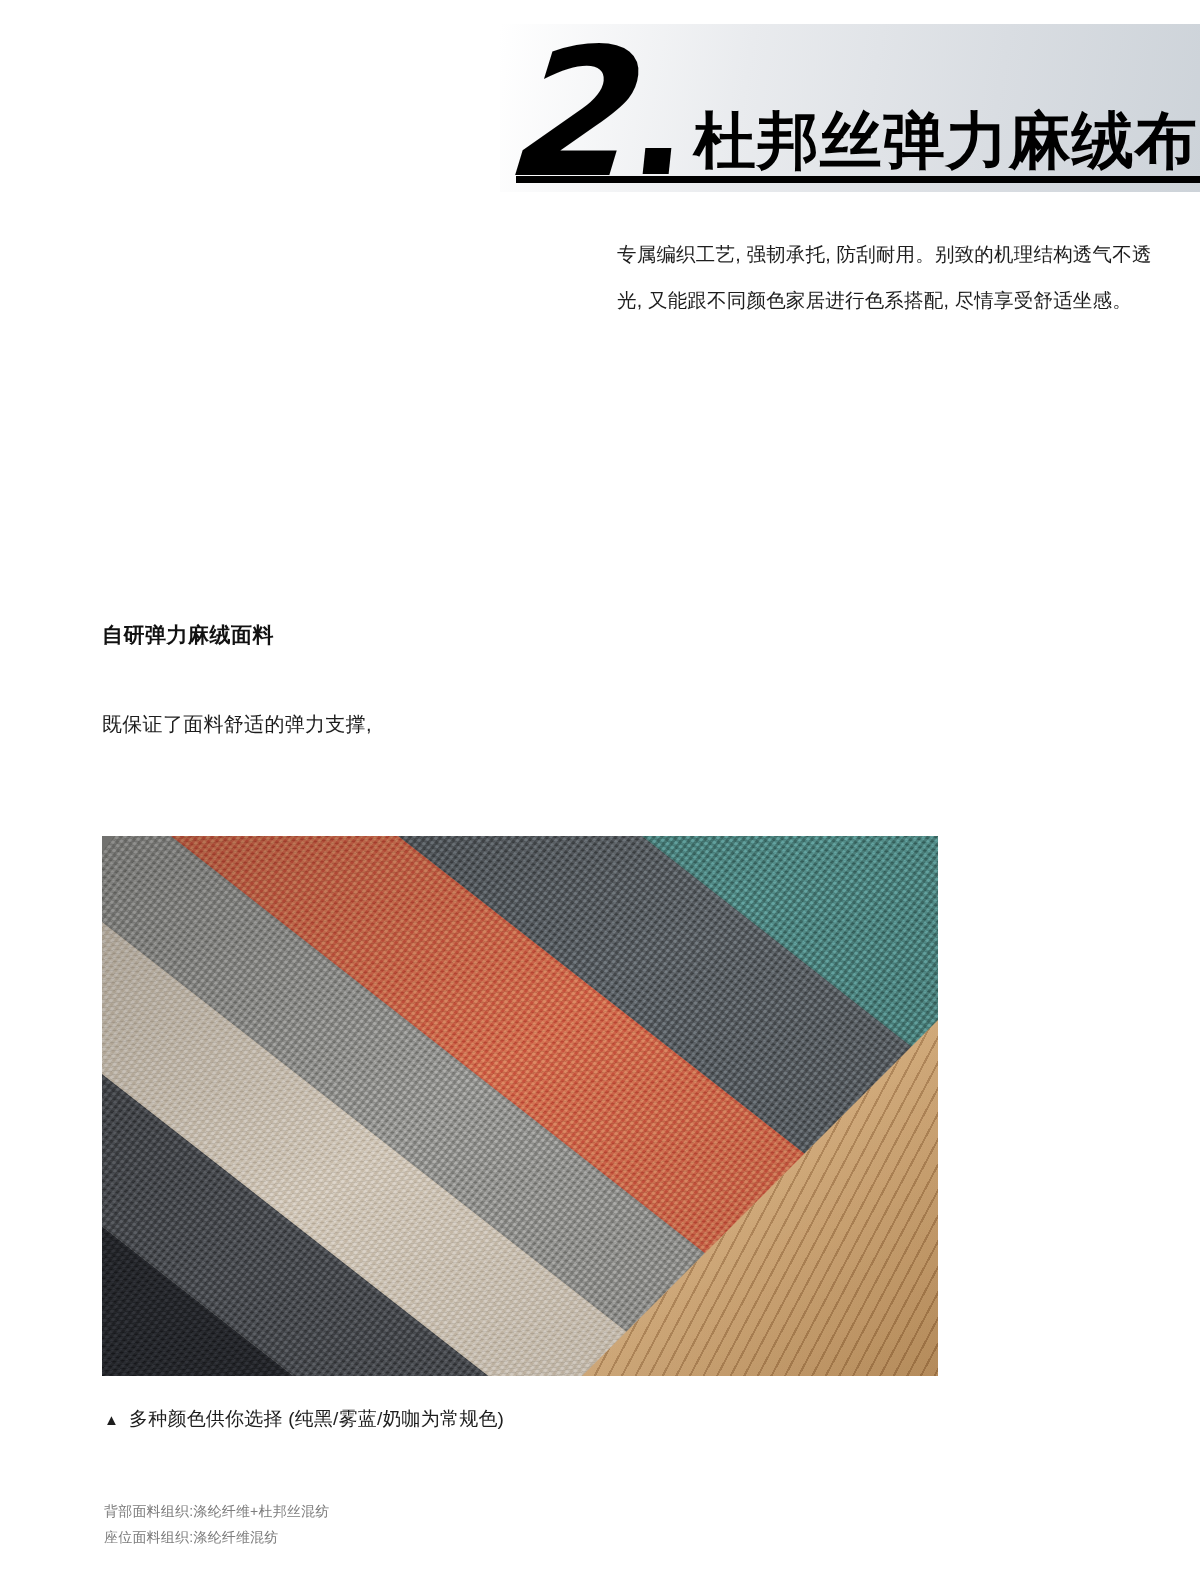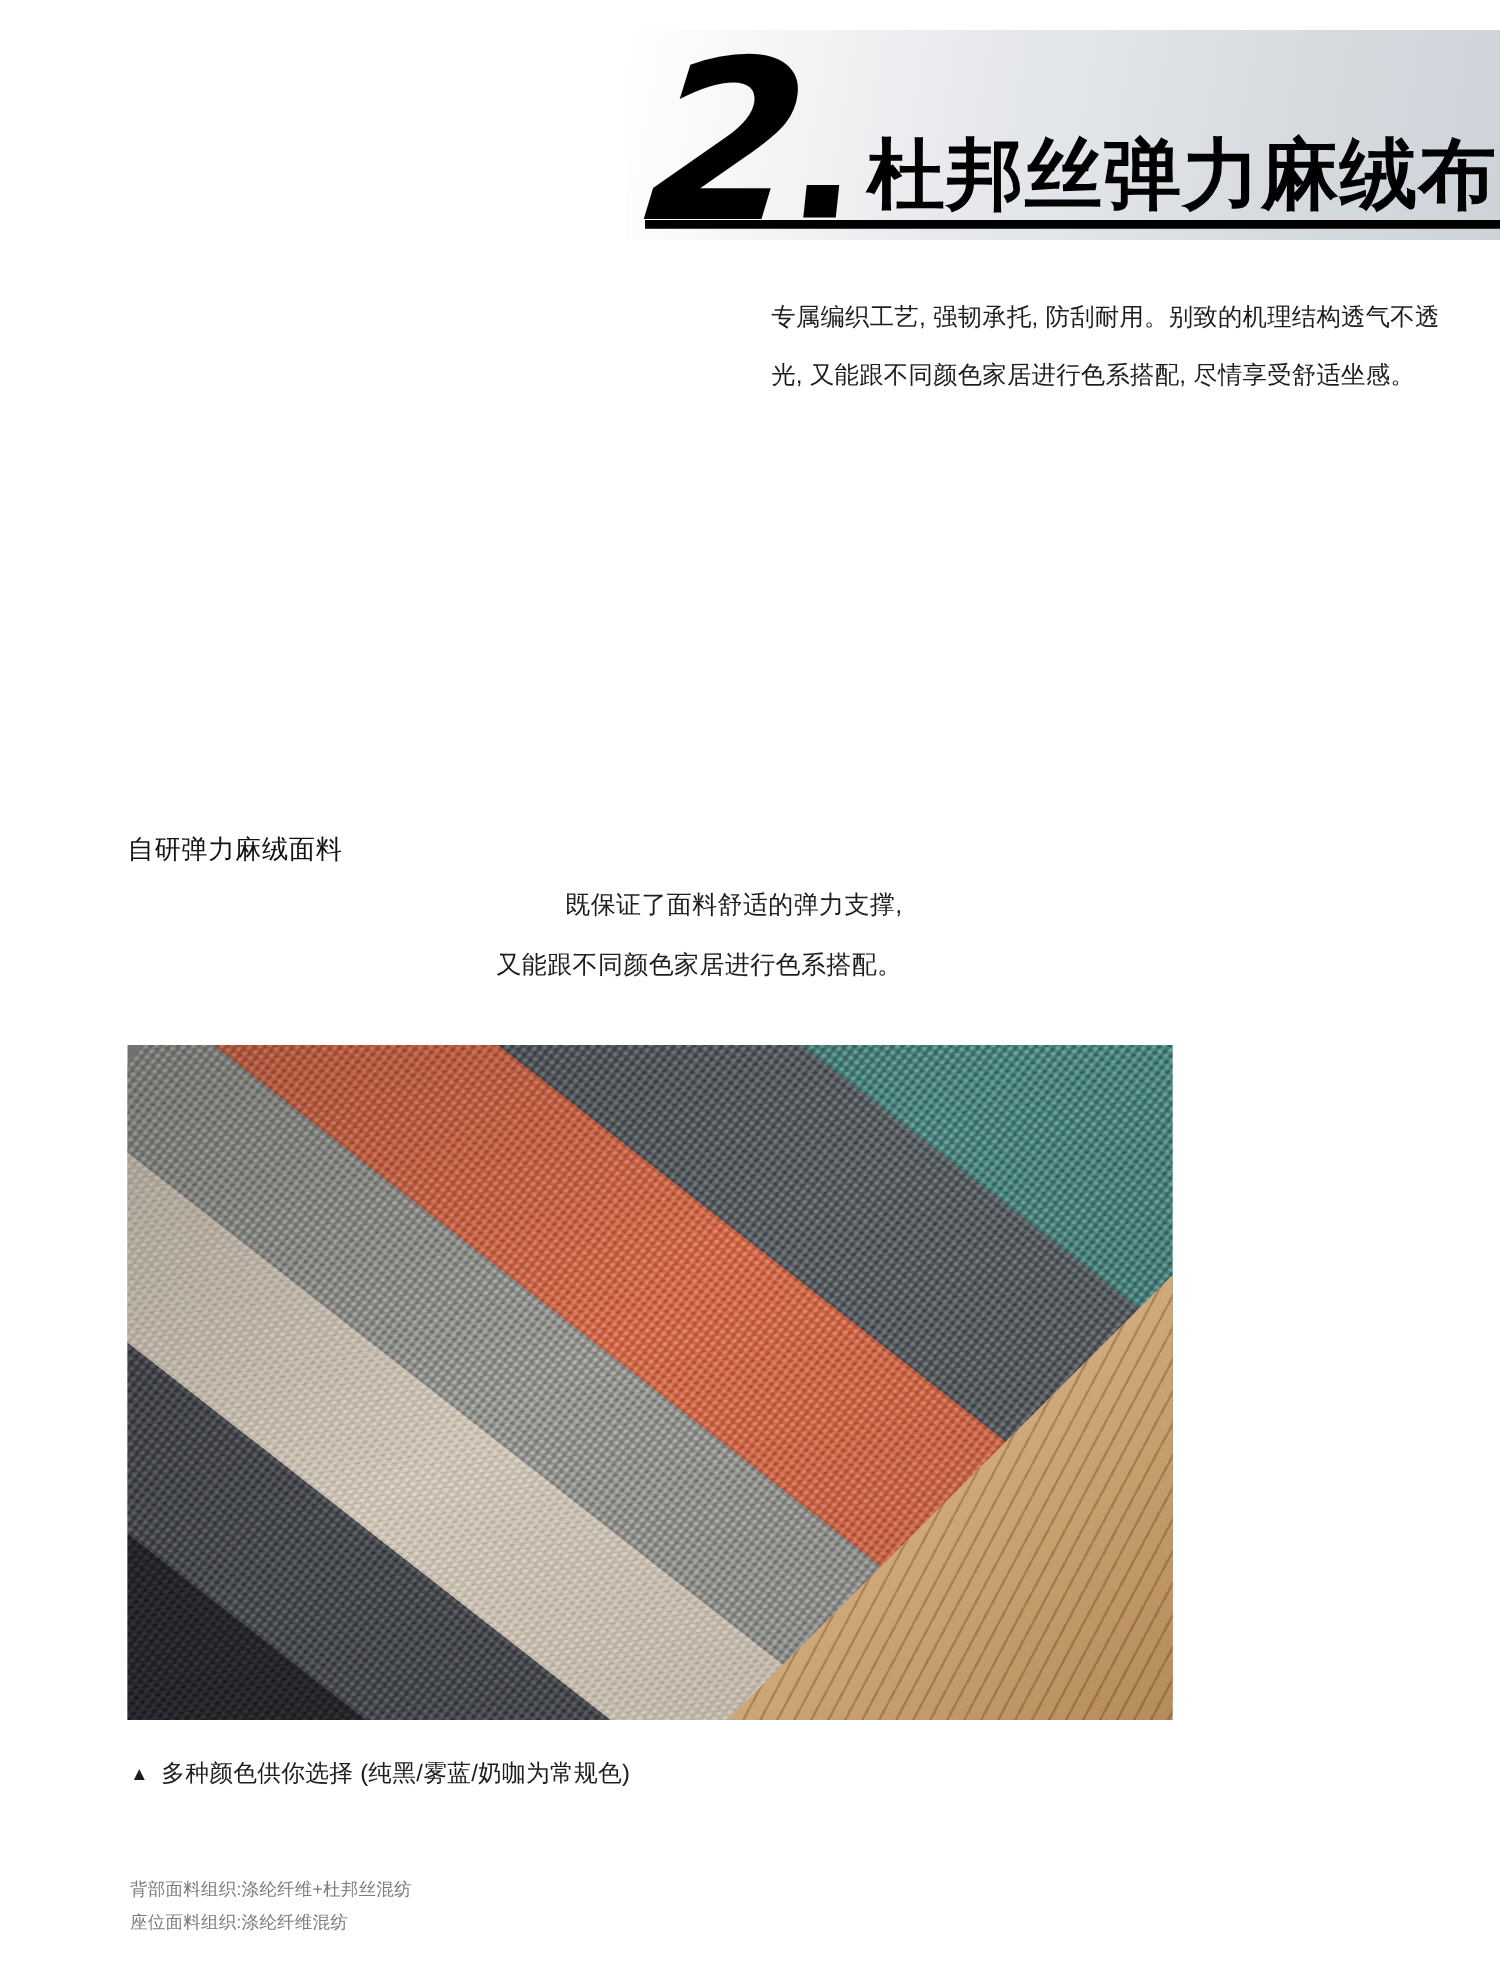--- a/index.html
+++ b/index.html
@@ -83,37 +83,36 @@
     font-size: 19.5px;
     line-height: 2.35;
     color: #1d1d1d;
     letter-spacing: 0.2px;
   }
 
   
   .section-heading {
     position: absolute;
     left: 102px;
-    top: 665px;
+    top: 621px;
     font-size: 21px;
-    font-weight: 400;
+    font-weight: 700;
     color: #111;
     letter-spacing: 0.5px;
     text-align: right;
   }
   .section-lines {
     position: absolute;
     left: 102px;
     top: 700px;
     width: 620px;
     font-size: 20px;
     line-height: 2.4;
     color: #1d1d1d;
     letter-spacing: 0.3px;
-    text-align: right;
   }
 
   
   .photo {
     position: absolute;
     left: 102px;
     top: 836px;
     width: 836px;
     height: 540px;
     overflow: hidden;
@@ -210,21 +209,20 @@
   <span class="num-dot"></span>
   <span class="header-title">杜邦丝弹力麻绒布</span>
 </div>
 <div class="header-underline"></div>
 
 <div class="intro">专属编织工艺, 强韧承托, 防刮耐用。别致的机理结构透气不透光, 又能跟不同颜色家居进行色系搭配, 尽情享受舒适坐感。</div>
 
 <div class="section-heading">自研弹力麻绒面料</div>
 <div class="section-lines">
   <div>既保证了面料舒适的弹力支撑,</div>
-  <div>又能跟不同颜色家居进行色系搭配。</div>
 </div>
 
 <div class="photo">
   <div class="photo-inner" id="stripes-host">
       <div class="stripe" style="background: rgb(159, 179, 189); width: 150px;"></div>
       <div class="stripe" style="background: rgb(109, 116, 121); width: 120px;"></div>
       <div class="stripe" style="background: rgb(35, 37, 42); width: 130px;"></div>
       <div class="stripe" style="background: rgb(74, 77, 82); width: 120px;"></div>
       <div class="stripe" style="background: rgb(211, 201, 187); width: 120px;"></div>
       <div class="stripe" style="background: rgb(154, 154, 151); width: 110px;"></div>

